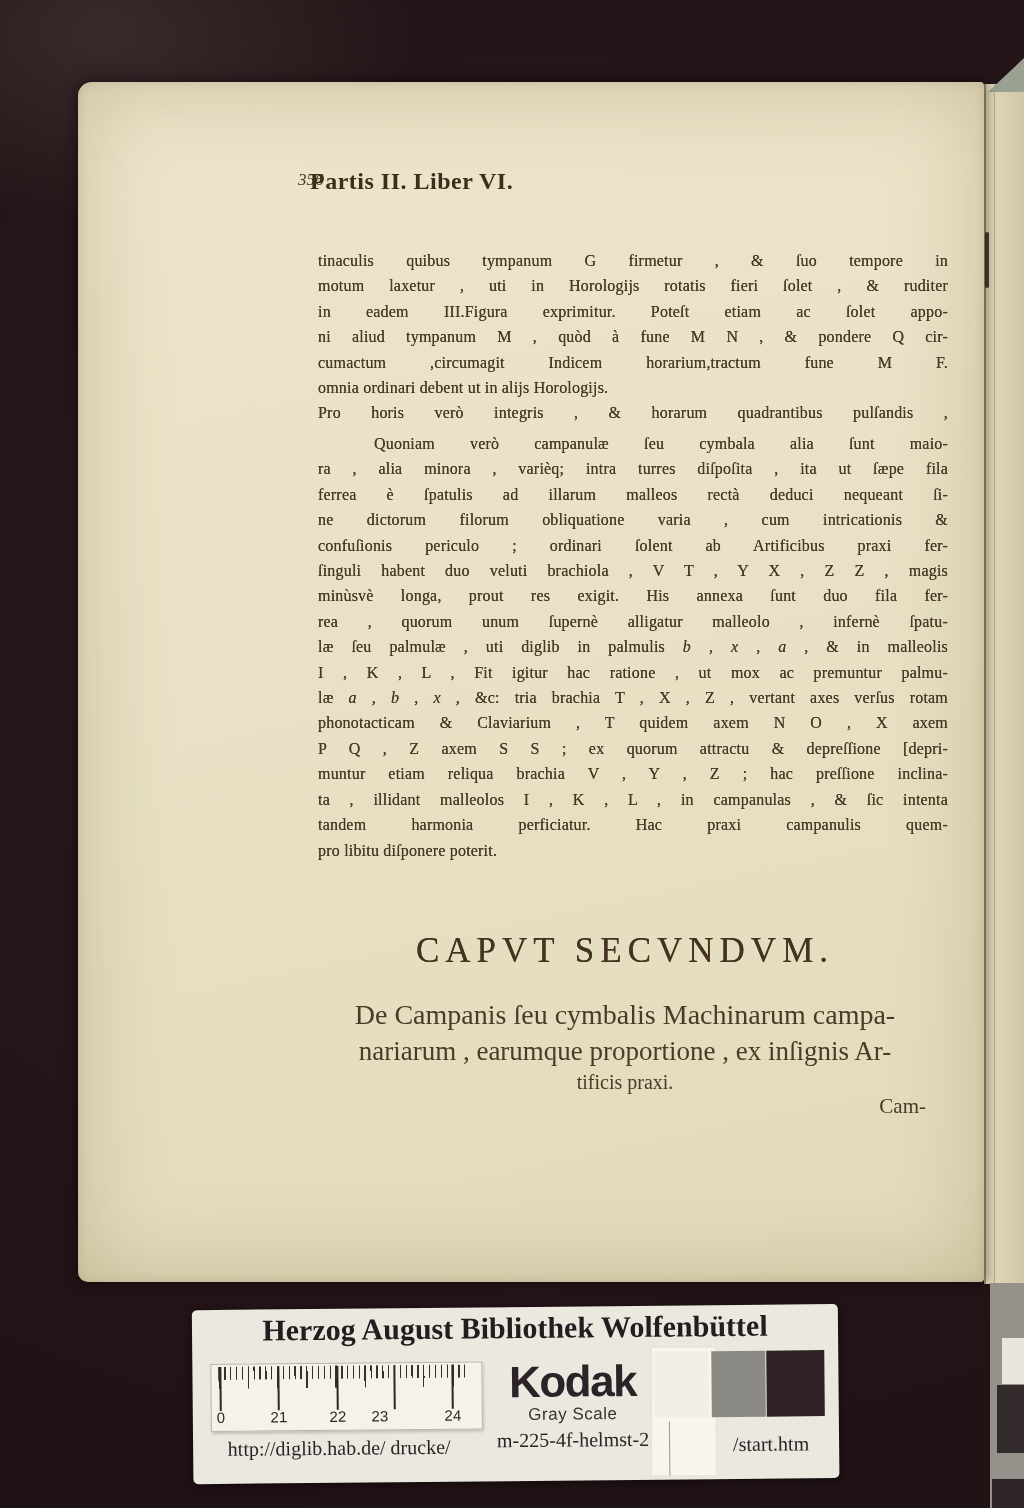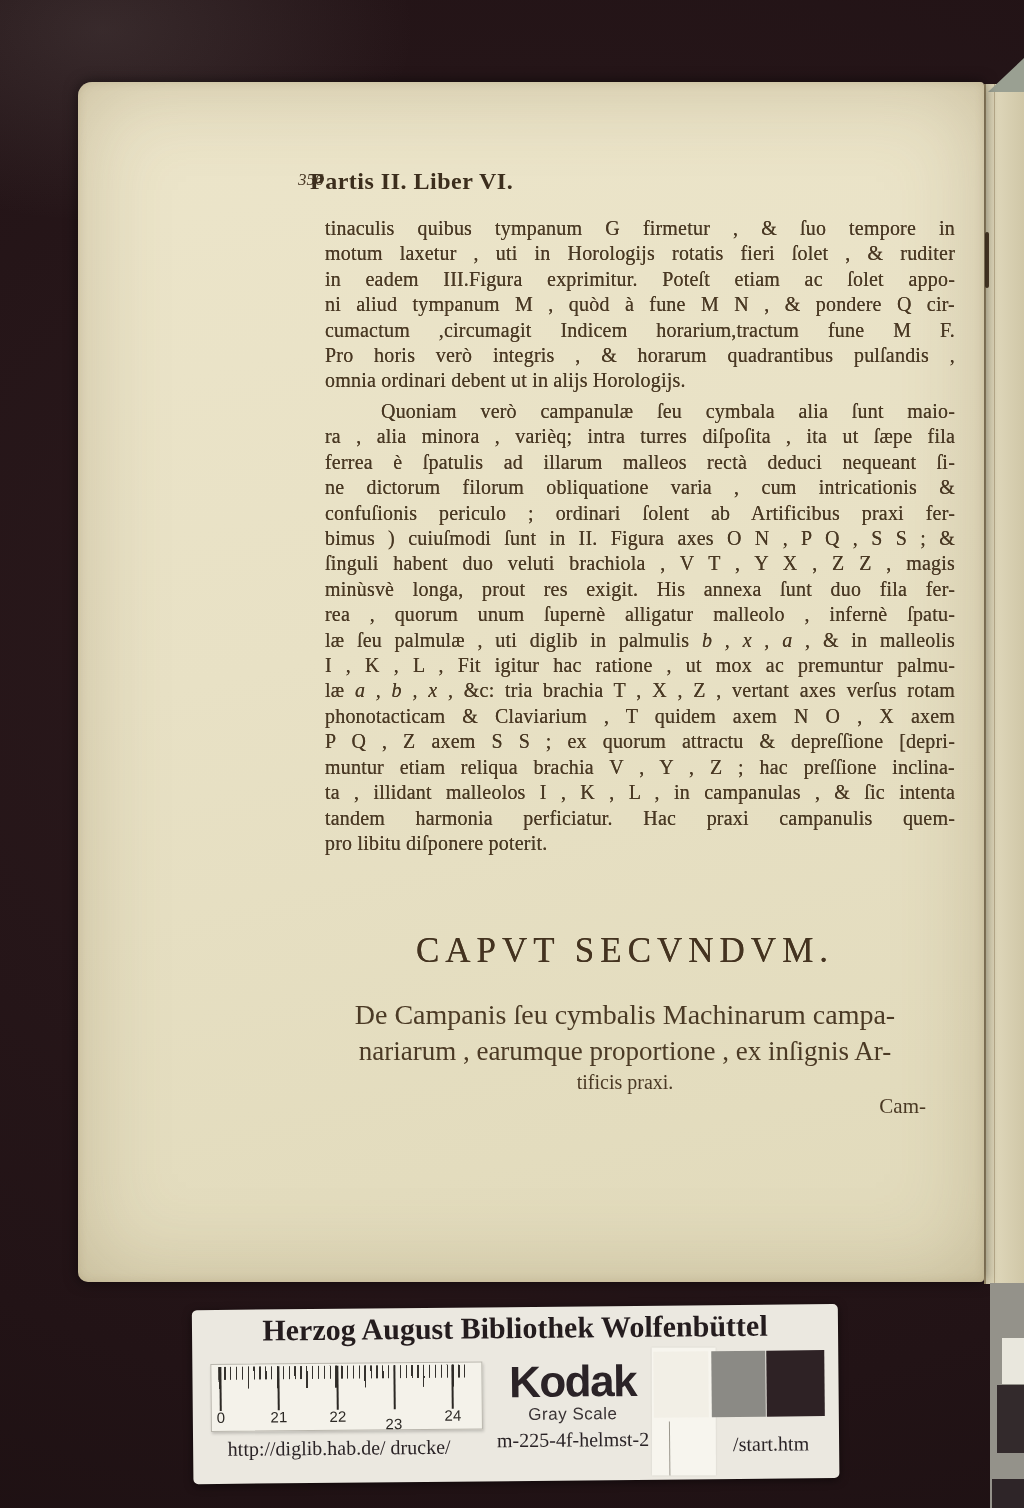--- a/index.html
+++ b/index.html
@@ -19,22 +19,22 @@
     border-left:2px solid #a1906c;}
   .fore-edge .inkmark{position:absolute;left:-1px;top:148px;width:4px;height:56px;background:#4d3c28;border-radius:2px;}
   .fore-edge .crease{position:absolute;left:8px;top:0;width:1px;height:100%;background:rgba(140,120,85,.45);}
   .edge-wedge{position:absolute;left:988px;top:58px;width:36px;height:34px;background:#9aa092;
     clip-path:polygon(0 100%,100% 0,100% 100%);}
 
   
   .textcol{position:absolute;left:232px;top:0;width:630px;color:#463522;}
   .pagenum{position:absolute;left:220px;top:88px;font-size:17px;font-style:italic;color:#4a3926;}
   .runtitle{position:absolute;left:0;top:86px;width:100%;font-weight:700;font-size:24px;color:#3c2e1d;letter-spacing:.5px;}
-  .block{position:absolute;left:15px;width:630px;font-size:20px;line-height:25.4px;letter-spacing:.2px;
-    color:#493823;text-shadow:0 0 .5px rgba(73,56,35,.9);}
+  .block{position:absolute;left:8px;width:630px;font-size:16px;line-height:25.4px;letter-spacing:.2px;
+    color:#493823;text-shadow:0 0 .5px rgba(73,56,35,.9);margin-top:32px;}
   .b1{top:134px;} .b2{top:317px;}
   .tline{text-align:justify;text-align-last:justify;white-space:nowrap;}
   .tline.noj{text-align:left;text-align-last:left;}
   .tline.ind{padding-left:56px;}
   .tline i{font-style:italic;}
   .chapter{position:absolute;left:0;top:849px;width:630px;text-align:center;
     font-size:35px;letter-spacing:6px;color:#443320;text-shadow:0 0 .6px rgba(68,51,32,.9);}
   .subtitle{position:absolute;left:0;top:914px;width:630px;text-align:center;color:#4b3a25;}
   .subtitle .s1{font-size:28px;line-height:37px;}
   .subtitle .s2{font-size:27px;line-height:36px;}
@@ -49,21 +49,21 @@
   .ruler{position:absolute;left:18px;top:54px;width:270px;height:66px;background:#f4f2ea;
     border:1px solid #b9b6ad;box-shadow:1px 2px 3px rgba(0,0,0,.18);}
   .ruler .mm{position:absolute;top:2px;left:7px;width:248px;height:13px;
     background:repeating-linear-gradient(90deg,#35322e 0 1.3px,transparent 1.3px 5.85px);}
   .ruler .mm5{position:absolute;top:2px;left:7px;width:248px;height:22px;
     background:repeating-linear-gradient(90deg,#35322e 0 1.5px,transparent 1.5px 29.2px);}
   .cmtick{position:absolute;top:2px;width:2px;height:44px;background:#2c2925;}
   .cm0{left:8px;} .cm1{left:66px;} .cm2{left:125px;} .cm3{left:182px;} .cm4{left:240px;}
   .rnum{position:absolute;top:44px;width:34px;margin-left:-17px;text-align:center;
     font-family:"Liberation Sans",sans-serif;font-size:15px;color:#2c2925;}
-  .rn0{left:9px;} .rn1{left:67px;} .rn2{left:126px;} .rn3{left:182px;margin-top:8px;} .rn4{left:241px;}
+  .rn0{left:9px;} .rn1{left:67px;} .rn2{left:126px;} .rn3{left:168px;} .rn4{left:241px;}
   .kodak{position:absolute;left:300px;top:52px;width:160px;text-align:center;}
   .kodak .brand{font-family:"Liberation Sans",sans-serif;font-weight:700;font-size:44px;letter-spacing:-1.5px;color:#2b2327;line-height:46px;}
   .kodak .sub{font-family:"Liberation Sans",sans-serif;font-size:17px;color:#3a3335;letter-spacing:.5px;}
   .paperpatch{position:absolute;left:459px;top:42px;width:64px;height:128px;background:#f7f5ee;
     box-shadow:0 0 2px rgba(0,0,0,.12);transform:rotate(.4deg);}
   .patch{position:absolute;top:46px;height:66px;}
   .p-white{left:461px;width:55px;background:#f2efe6;}
   .p-gray{left:519px;width:54px;background:#8b8a85;}
   .p-black{left:574px;width:58px;background:#2e2225;}
   .divline{position:absolute;left:476px;top:116px;width:1px;height:54px;background:#9b978d;}
@@ -92,31 +92,30 @@
     <div class="pagenum">356</div>
     <div class="textcol">
       <div class="runtitle">Partis II. Liber VI.</div>
 
       <div class="block b1">
         <div class="tline">tinaculis quibus tympanum G firmetur , &amp; ſuo tempore in</div>
         <div class="tline">motum laxetur , uti in Horologijs rotatis fieri ſolet , &amp; ruditer</div>
         <div class="tline">in eadem III.Figura exprimitur.   Poteſt etiam ac ſolet appo-</div>
         <div class="tline">ni aliud tympanum M , quòd à fune M N , &amp; pondere Q cir-</div>
         <div class="tline">cumactum ,circumagit Indicem horarium,tractum fune M F.</div>
+        <div class="tline noj">omnia ordinari debent ut in alijs Horologijs.</div>
         <div class="tline">Pro horis verò integris , &amp; horarum quadrantibus pulſandis ,</div>
-        <div class="tline noj">omnia ordinari debent ut in alijs Horologijs.</div>
       </div>
 
       <div class="block b2">
         <div class="tline ind">Quoniam verò campanulæ ſeu cymbala alia ſunt maio-</div>
         <div class="tline">ra , alia minora , varièq; intra turres diſpoſita , ita ut ſæpe fila</div>
         <div class="tline">ferrea è ſpatulis ad illarum malleos rectà deduci nequeant ſi-</div>
         <div class="tline">ne dictorum filorum obliquatione varia , cum intricationis &amp;</div>
         <div class="tline">confuſionis periculo ; ordinari ſolent ab Artificibus praxi fer-</div>
-        <div class="tline">bimus ) cuiuſmodi ſunt in II. Figura axes O N , P Q , S S ; &amp;</div>
         <div class="tline">ſinguli habent duo veluti brachiola , V T , Y X , Z Z , magis</div>
         <div class="tline">minùsvè longa, prout res exigit.   His annexa ſunt duo fila fer-</div>
         <div class="tline">rea , quorum unum ſupernè alligatur malleolo , infernè ſpatu-</div>
         <div class="tline"><span>læ ſeu palmulæ , uti diglib in palmulis </span><i>b , x , a ,</i><span> &amp; in malleolis</span></div>
         <div class="tline">I , K , L , Fit igitur hac ratione , ut mox ac premuntur palmu-</div>
         <div class="tline"><span>læ </span><i>a , b , x ,</i><span> &amp;c: tria brachia T , X , Z , vertant axes verſus rotam</span></div>
         <div class="tline">phonotacticam &amp; Claviarium , T quidem axem N O , X axem</div>
         <div class="tline">P Q , Z axem S S ; ex quorum attractu &amp; depreſſione [depri-</div>
         <div class="tline">muntur etiam reliqua brachia V , Y , Z ; hac preſſione inclina-</div>
         <div class="tline">ta , illidant malleolos I , K , L , in campanulas , &amp; ſic intenta</div>

